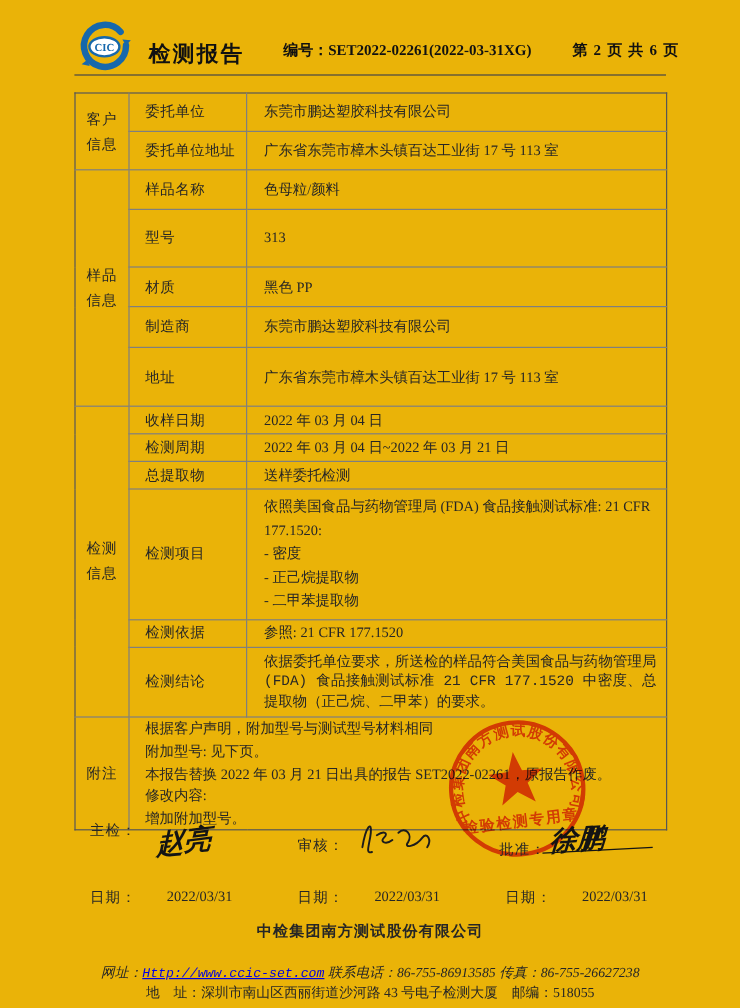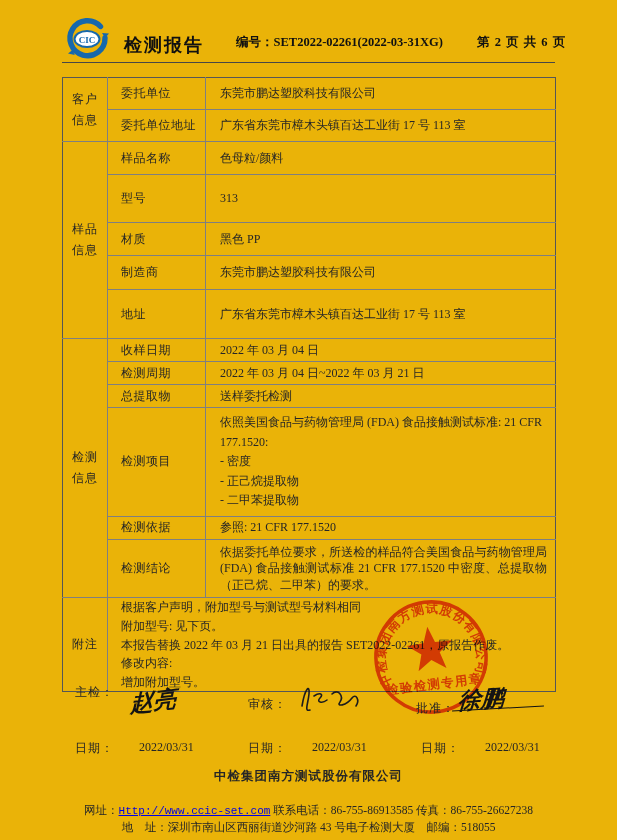--- a/index.html
+++ b/index.html
@@ -21,42 +21,42 @@
   td.group { text-align:center; line-height:21px; font-size:12.5px; letter-spacing:1px; }
   td.lbl { padding-left:13px; letter-spacing:.5px; }
   td.val { padding-left:14px; }
   .sec-top td { border-top:1.8px solid #565656; }
   table.rep tr:first-child td { border-top:1.8px solid #565656; }
   table.rep td.bleft { border-left:1.8px solid #565656; }
   table.rep td.bright { border-right:1.8px solid #565656; }
   tr.last td { border-bottom:1.8px solid #565656; }
   .mline div { line-height:19.6px; }
   .pad-v { padding-top:5px; padding-bottom:5px; }
-  td.concl { line-height:16.5px; padding:4px 8px 4px 14px; text-align:justify; }
+  td.concl { line-height:16.5px; padding:4px 8px 4px 14px; text-align:justify;font-family:Liberation Mono, monospace; }
   td.notes { padding-left:13px; }
   td.notes div { line-height:18.6px; }
 
   
   .sig-label { position:absolute; font-size:12px; color:#262626; letter-spacing:1px; }
   .hand { position:absolute; font-family:"DejaVu Serif",serif; font-style:italic; font-weight:bold; color:#141414; white-space:nowrap; }
   .hand-1 { left:130px; top:686px; font-size:23px; transform:rotate(-7deg) skewX(-6deg); }
   .hand-3 { left:458px; top:684px; font-size:23px; transform:rotate(-4deg) skewX(-8deg); z-index:7; }
   .sig-stroke { position:absolute; left:452px; top:708px; width:92px; height:0; border-top:1.6px solid #141414; transform:rotate(-3deg); z-index:7; }
   .scribble { position:absolute; left:296px; top:680px; z-index:2; }
   .date-val { position:absolute; font-size:12px; color:#262626; }
 
   
   .stamp { position:absolute; left:372px; top:598px; width:118px; height:118px; z-index:6;
            transform:rotate(-7deg); opacity:.88; mix-blend-mode:multiply; }
 
   
   .foot { position:absolute; left:0; width:617px; text-align:center; color:#262626; }
   .foot-company { top:768px; font-size:12.5px; font-weight:bold; letter-spacing:1px; }
   .foot-line2 { top:820px; font-size:11.5px; }
-  .foot-line3 { top:803px; font-size:11.5px; }
+  .foot-line3 { top:803px; font-size:11.5px;font-style:italic; }
   .weblink { color:#0000e6; font-family:"Liberation Mono","DejaVu Sans Mono",monospace; font-size:11px; text-decoration:underline; }
 </style>
 </head>
 <body>
 
 <div class="page">
 
   <div class="hdr">
     <svg class="logo" viewBox="0 0 46 46">
       <path d="M36.5,10.5 A17.5,17.5 0 1 0 41,22" fill="none" stroke="#1668ac" stroke-width="5.4" stroke-linecap="round"></path>

